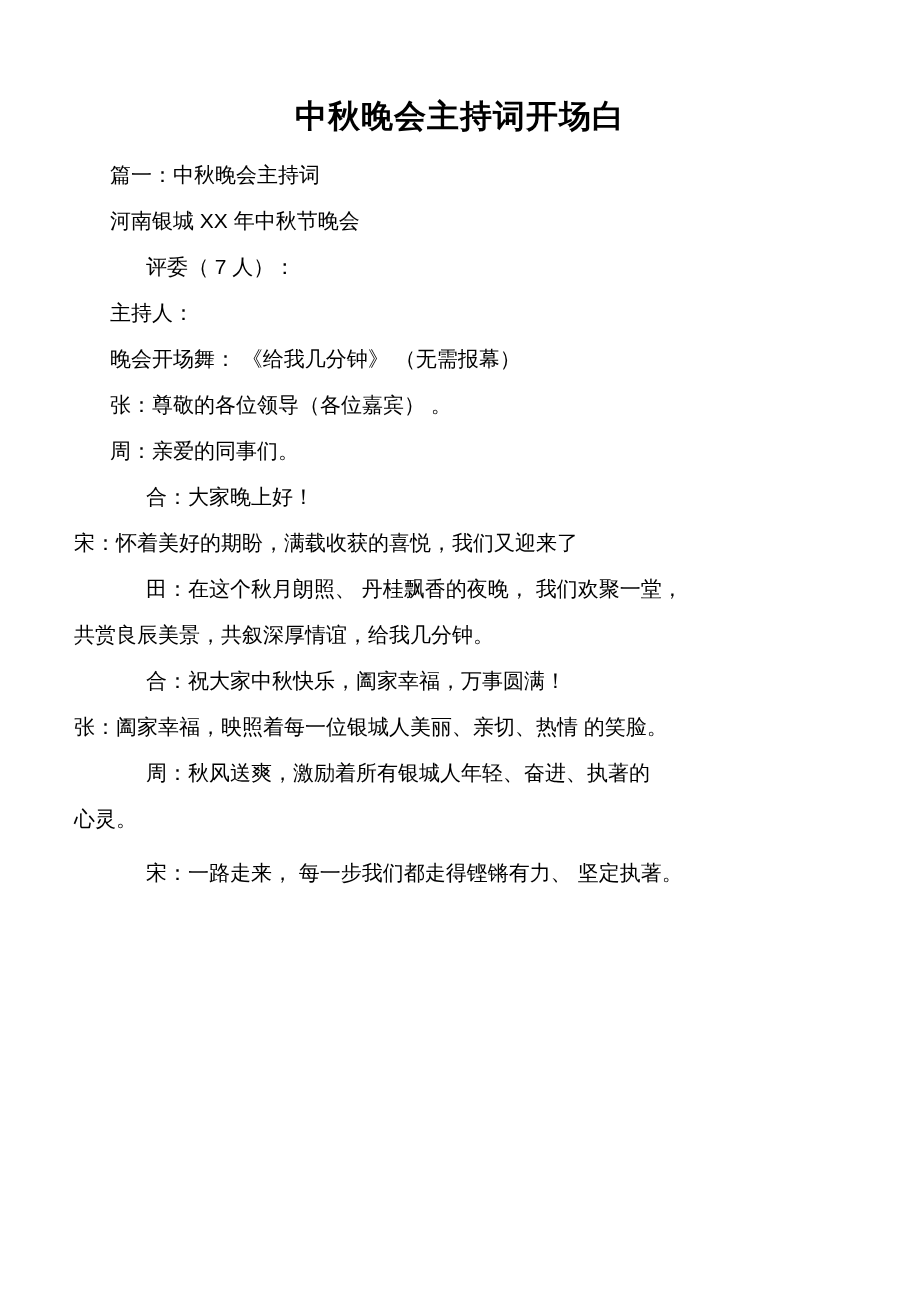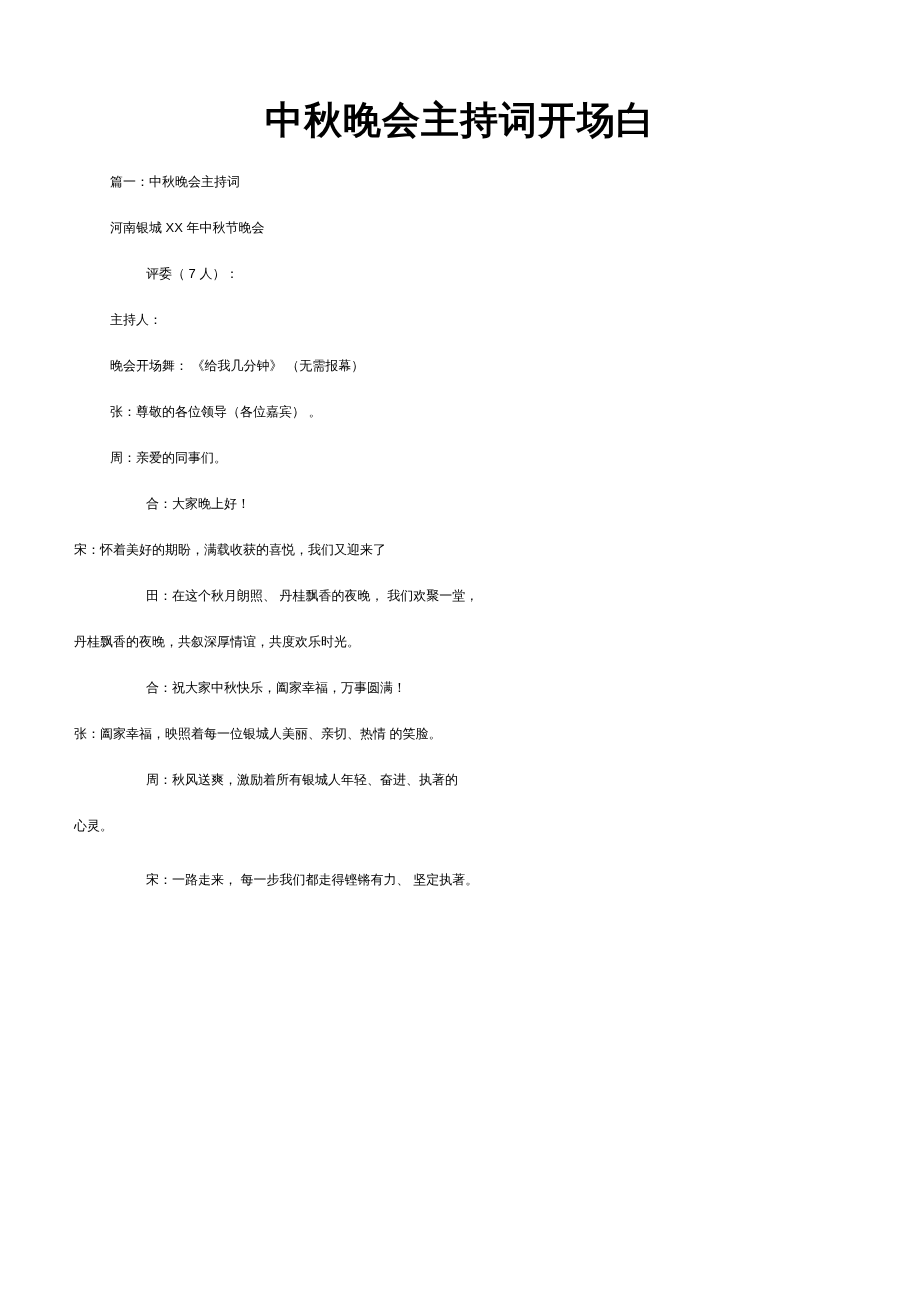--- a/index.html
+++ b/index.html
@@ -17,37 +17,37 @@
   .page {
     position: relative;
     width: 920px;
     height: 1303px;
     background: #ffffff;
     box-sizing: border-box;
     padding: 0 110px;
   }
   .doc-title {
     text-align: center;
-    font-size: 38px;
+    font-size: 32px;
     font-weight: bold;
     letter-spacing: 1px;
     margin: 0;
     padding-top: 96px;
     padding-bottom: 14px;
     line-height: 1.3;
     white-space: nowrap;
   }
   .body-text {
     font-size: 17.5px;
     line-height: 1.0;
   }
   .para {
     margin: 0;
     padding: 0;
-    font-size: 13px;
+    font-size: 21px;
     line-height: 46px;
     white-space: pre-wrap;
   }
   .indent-1 { text-indent: 0px; }
   .indent-2 { text-indent: 36px; }
   .gap-top { margin-top: 8px; }
 </style>
 </head>
 <body>
 
@@ -57,20 +57,20 @@
     <p class="para indent-1">篇一：中秋晚会主持词</p>
     <p class="para indent-1">河南银城 XX 年中秋节晚会</p>
     <p class="para indent-2">评委（ 7 人）：</p>
     <p class="para indent-1">主持人：</p>
     <p class="para indent-1">晚会开场舞： 《给我几分钟》 （无需报幕）</p>
     <p class="para indent-1">张：尊敬的各位领导（各位嘉宾） 。</p>
     <p class="para indent-1">周：亲爱的同事们。</p>
     <p class="para indent-2">合：大家晚上好！</p>
     <p class="para indent-1" style="margin-left:-36px">宋：怀着美好的期盼，满载收获的喜悦，我们又迎来了</p>
     <p class="para indent-2">田：在这个秋月朗照、 丹桂飘香的夜晚， 我们欢聚一堂，</p>
-    <p class="para indent-1" style="margin-left:-36px">丹桂飘香的夜晚，共叙深厚情谊，共度欢乐时光。</p>
+    <p class="para indent-1" style="margin-left:-36px">共赏良辰美景，共叙深厚情谊，给我几分钟。</p>
     <p class="para indent-2">合：祝大家中秋快乐，阖家幸福，万事圆满！</p>
     <p class="para indent-1" style="margin-left:-36px">张：阖家幸福，映照着每一位银城人美丽、亲切、热情 的笑脸。</p>
     <p class="para indent-2">周：秋风送爽，激励着所有银城人年轻、奋进、执著的</p>
     <p class="para indent-1" style="margin-left:-36px">心灵。</p>
     <p class="para indent-2 gap-top">宋：一路走来， 每一步我们都走得铿锵有力、 坚定执著。</p>
   </div>
 </div>
 
 </body></html>

